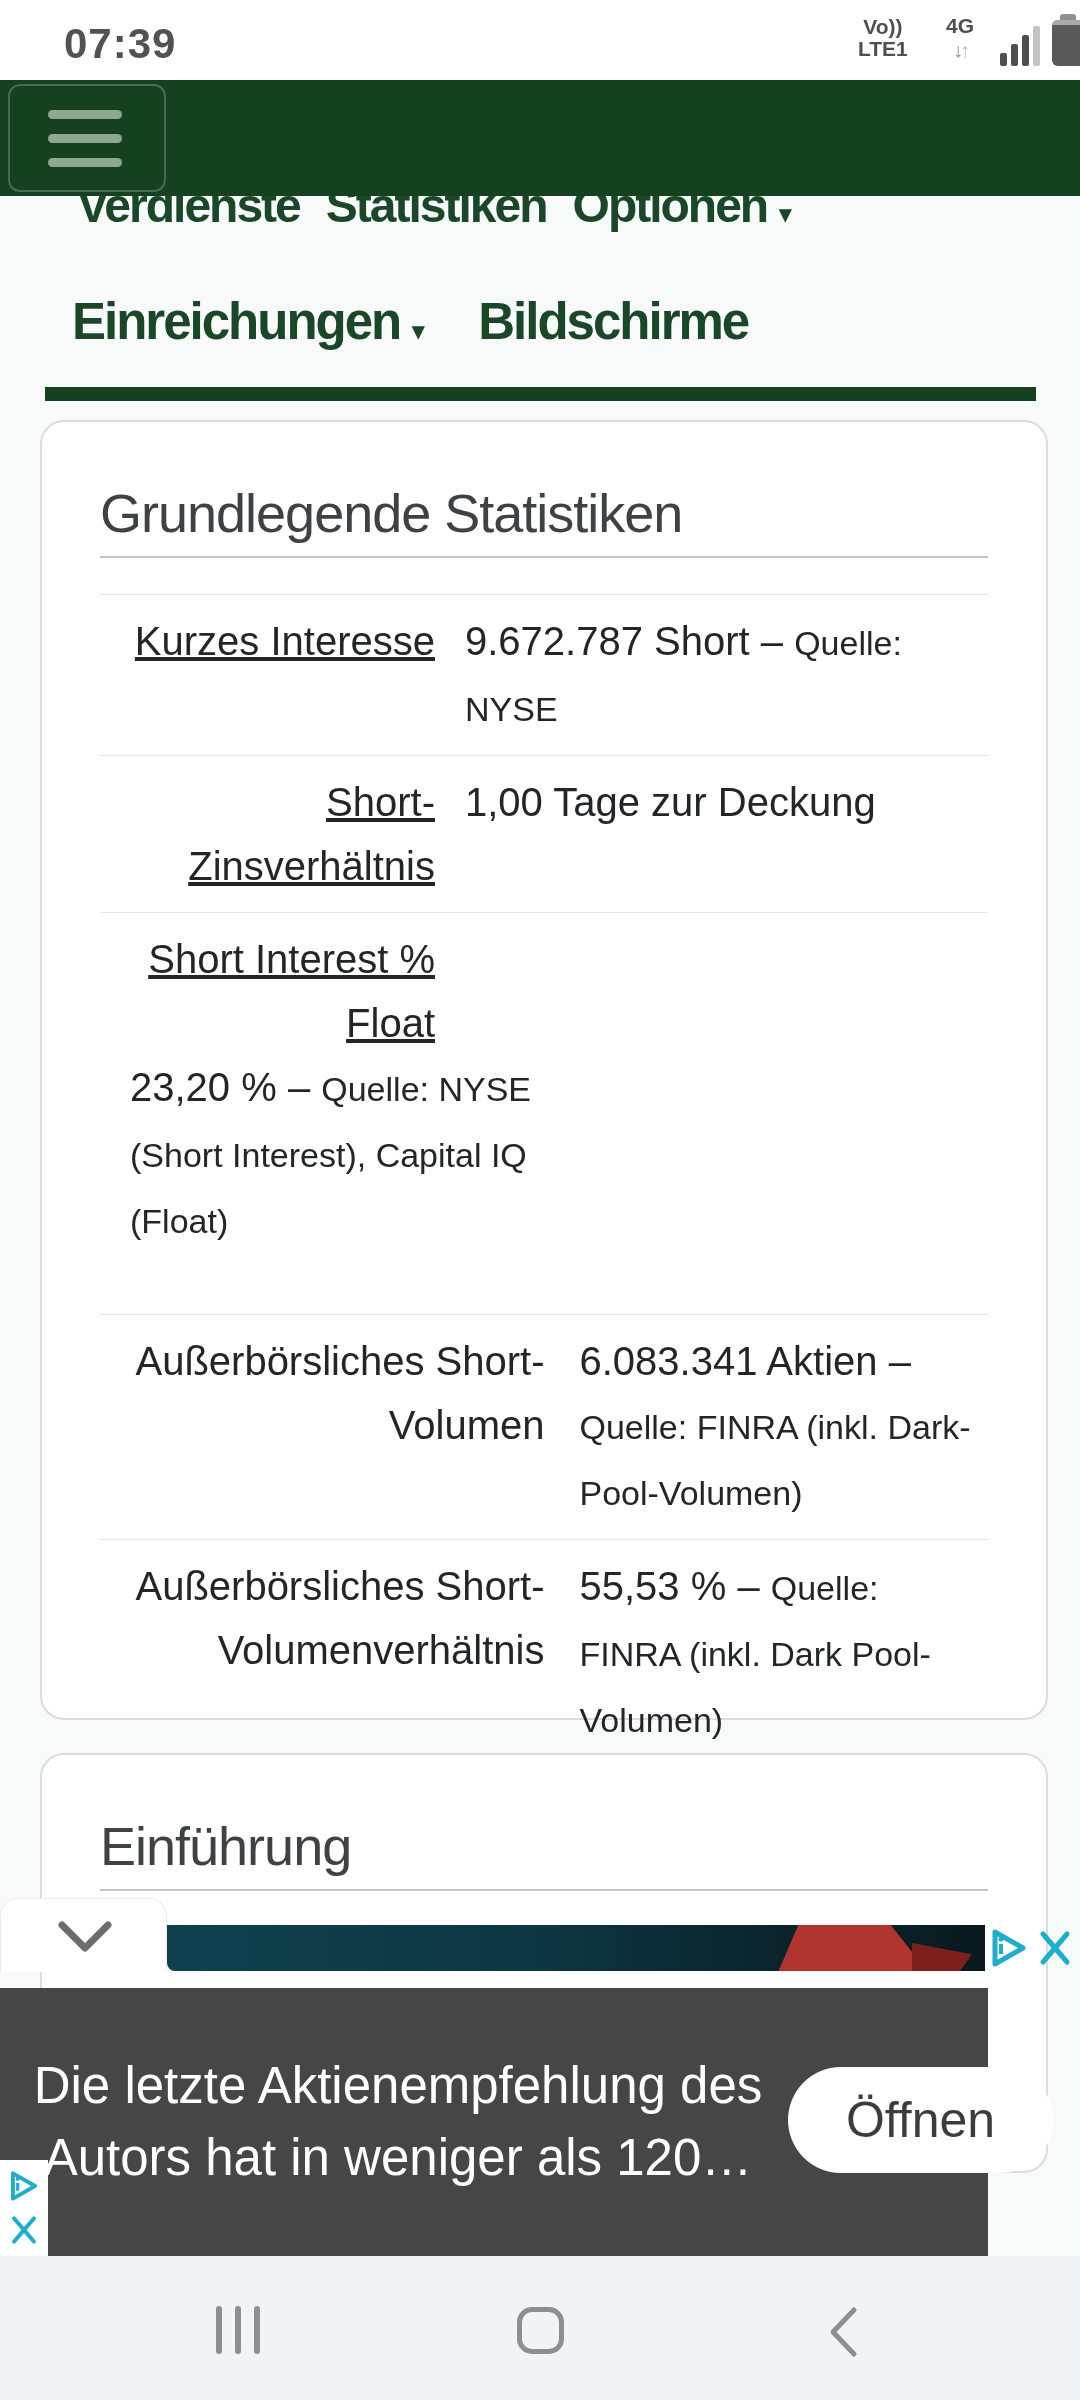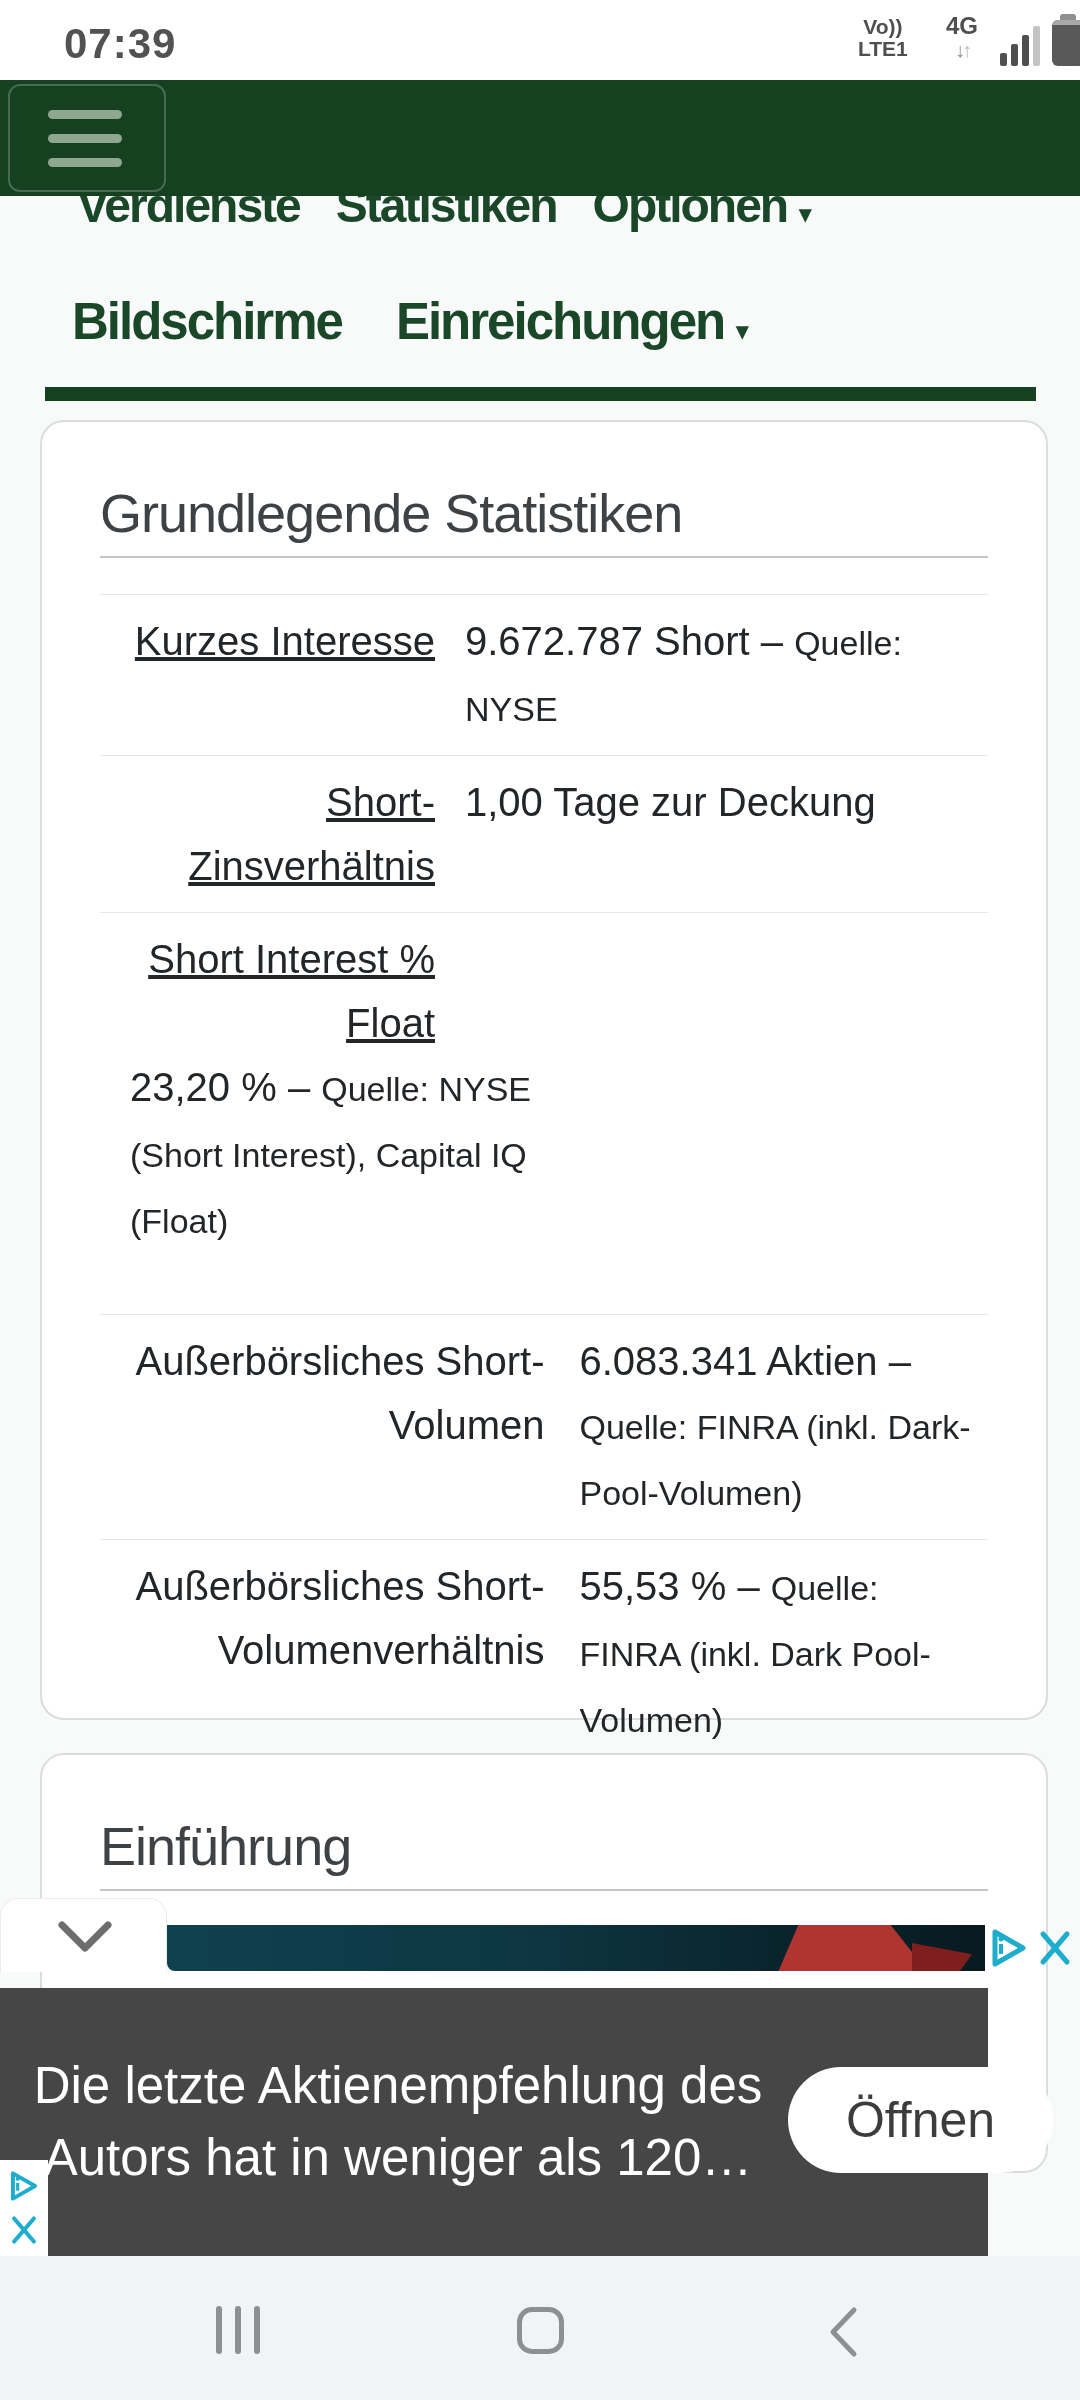--- a/index.html
+++ b/index.html
@@ -5,42 +5,42 @@
   * { margin:0; padding:0; box-sizing:border-box; }
   html,body { width:1080px; height:2400px; }
   body { font-family:"Liberation Sans", sans-serif; background:#f8f9f9; }
   .page { position:relative; width:1080px; height:2400px; overflow:hidden; background:#f8f9f9; }
 
   
   .status-bar { position:absolute; top:0; left:0; width:1080px; height:80px; background:#ffffff; z-index:6; }
   .status-time { position:absolute; left:64px; top:20px; font-size:42px; color:#525252; letter-spacing:1px;font-weight:bold; }
   .volte { position:absolute; left:858px; top:16px; font-size:21px; font-weight:bold; color:#4f4f4f; line-height:22px; text-align:center; }
   .fourg { position:absolute; left:946px; top:12px; text-align:center; }
-  .fourg .g { font-size:24px; font-weight:bold; color:#4f4f4f; line-height:28px; }
+  .fourg .g { font-size:21px; font-weight:bold; color:#4f4f4f; line-height:28px; }
   .fourg .arrows { font-size:20px; line-height:20px; letter-spacing:-3px; margin-top:-1px; }
   .fourg .dn { color:#8f8f8f; } .fourg .up { color:#bdbdbd; }
   .sigbars { position:absolute; left:1000px; top:26px; width:44px; height:40px; }
   .sigbars i { position:absolute; bottom:0; width:7px; border-radius:2px; background:#4f4f4f; }
   .sigbars i:nth-child(1){ left:0;  height:13px; }
   .sigbars i:nth-child(2){ left:11px; height:22px; }
   .sigbars i:nth-child(3){ left:22px; height:31px; }
   .sigbars i:nth-child(4){ left:33px; height:40px; background:#c3c3c3; }
   .battery { position:absolute; left:1052px; top:14px; width:32px; height:52px; }
   .battery .nub { width:16px; height:6px; background:#8f8f8f; border-radius:3px 3px 0 0; margin:0 auto; }
   .battery .bod { width:32px; height:46px; background:#595959; border-radius:6px; overflow:hidden; }
   .battery .bod .lvl { width:100%; height:5px; background:#a9a9a9; }
 
   
   .green-header { position:absolute; top:80px; left:0; width:1080px; height:116px; background:#154120; z-index:3; }
   .menu-btn { position:absolute; left:8px; top:4px; width:158px; height:108px; border:2px solid rgba(255,255,255,0.22); border-radius:12px; background:transparent; cursor:pointer; }
   .menu-btn i { position:absolute; left:38px; width:74px; height:9px; background:#8ea78f; border-radius:5px; }
   .menu-btn i:nth-child(1){ top:24px; } .menu-btn i:nth-child(2){ top:48px; } .menu-btn i:nth-child(3){ top:72px; }
 
   
-  .nav-top { position:absolute; top:178px; left:77px; z-index:1; display:flex; gap:36px; align-items:flex-start; }
+  .nav-top { position:absolute; top:178px; left:77px; z-index:1; display:flex; gap:26px; align-items:flex-start; }
   .nav-link { font-size:48px; font-weight:bold; letter-spacing:-2px; color:#1b4729; white-space:nowrap; cursor:pointer; }
   .nav-caret { font-size:24px; color:#1b4729; margin-left:12px; letter-spacing:0; }
   .nav-sub { position:absolute; top:292px; left:72px; z-index:1; display:flex; gap:54px; align-items:baseline; }
   .nav-sub .nav-link { font-size:51px; }
   .green-bar { position:absolute; top:387px; left:45px; width:991px; height:14px; background:#154120; }
 
   
   .card { position:absolute; left:40px; width:1008px; background:#ffffff; border:2px solid #dadce0; border-radius:24px; padding:0 58px; }
   .card1 { top:420px; height:1300px; }
   .card2 { top:1753px; height:420px; }
@@ -112,22 +112,22 @@
       </button>
   </div>
 
   <nav class="nav-top">
     <span class="nav-link">Verdienste</span>
     <span class="nav-link">Statistiken</span>
     <span class="nav-link"><span>Optionen</span><span class="nav-caret">▾</span></span>
   </nav>
 
   <nav class="nav-sub">
+    <span class="nav-link"><span>Einreichungen</span><span class="nav-caret">▾</span></span>
     <span class="nav-link">Bildschirme</span>
-    <span class="nav-link"><span>Einreichungen</span><span class="nav-caret">▾</span></span>
   </nav>
 
   <div class="green-bar"></div>
 
   <section class="card card1">
     <h2 class="card-title">Grundlegende Statistiken</h2>
 
     <div class="srow grp-a">
       <div class="lbl">Kurzes Interesse</div>
       <div class="val"><span>9.672.787 Short –</span> <span class="src">Quelle: NYSE</span></div>

